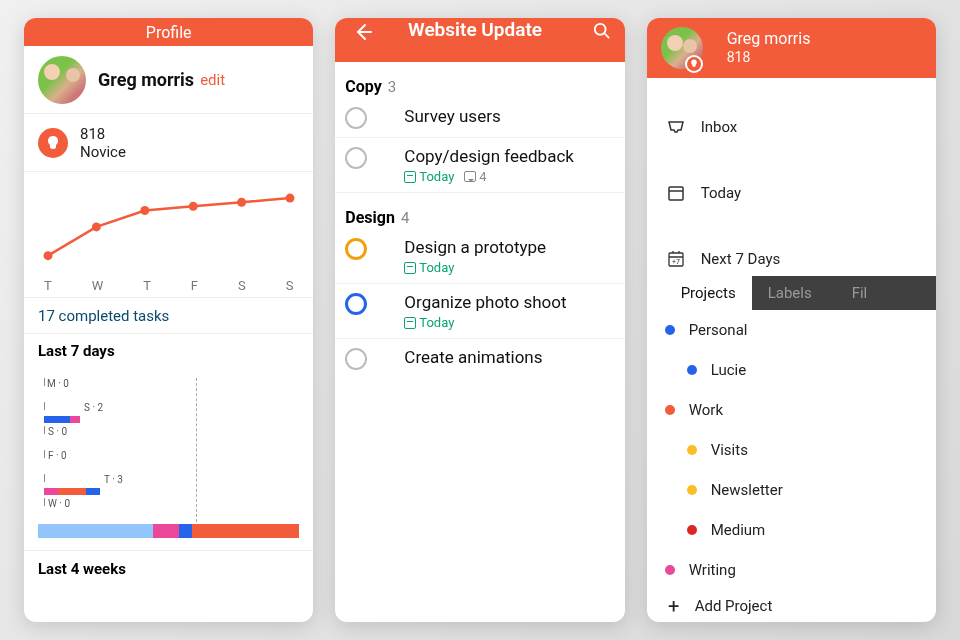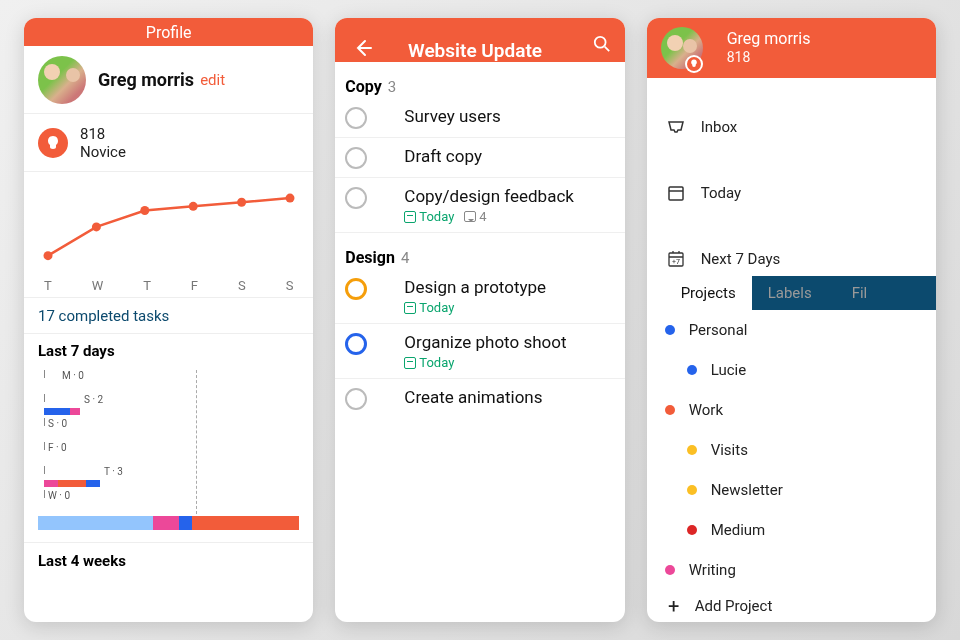--- a/index.html
+++ b/index.html
@@ -91,21 +91,21 @@
     height: 36px;
     padding: 0 14px;
     display:flex;align-items:center;
     font-size:15px; color:#0c4a6e;
     border-bottom:1px solid #eee;
   }
   .p1-last7{
     padding: 8px 14px 10px 14px;
     border-bottom:1px solid #eee;
   }
-  .p1-last7 .title{ font-size:15px; font-weight:700; margin-bottom:10px;}
+  .p1-last7 .title{ font-size:15px; font-weight:700; margin-bottom:18px;}
   .bar-row{
     position:relative;
     height: 22px;
     margin-bottom:2px;
     font-size:10px;
     color:#555;
   }
   .bar-row .segs{
     position:absolute; left:6px; bottom:1px;
     width: 86%; max-width: 200px; height:7px;
@@ -133,21 +133,21 @@
   .p1-last4{
     height: 36px;
     padding: 0 14px;
     display:flex;align-items:center;
     font-size:15px; font-weight:700;
   }
   
   .p2-header{
     height: 44px;
     display:flex;
-    align-items:flex-end;
+    align-items:flex-start;
     padding: 0 10px;
     font-size:19px;
     font-weight:600;
   }
   .p2-header .back{ padding:4px 8px; display:flex;align-items:center;}
   .p2-header .title{ flex:1; text-align:center; margin-left:-20px;}
   .p2-header .right-icon{ padding:4px;}
   .p2-section{ padding:15px 12px 2px 10px; }
   .sec-title{ display:inline; font-size:16px; font-weight:700; color:#000;}
   .sec-count{ display:inline; font-size:15px; color:#888; margin-left:2px;}
@@ -199,21 +199,21 @@
     padding:0 18px; font-size:15px; color:#222;margin-top:32px;
   }
   .nav-icon{ width:22px; margin-right:14px; display:flex; align-items:center;justify-content:center;}
   .nav-icon svg{ stroke:#333; }
   .tabs{
     display:flex; height:42px; align-items:center;
     padding-left:18px;
   }
   .tab{ padding:0 16px; font-size:15px; color:#999; height:100%; display:flex;align-items:center;}
   .tab.active{ color:#111;}
-  .tab.inactive-bg{ background:#0c4a6e; flex:1;}
+  .tab.inactive-bg{ background:#404040; flex:1;}
   .proj-item{
     height:40px; display:flex; align-items:center;
     padding:0 18px; font-size:15px; color:#222;
   }
   .proj-item.child{ padding-left:40px;}
   .dot{ width:10px;height:10px;border-radius:50%; margin-right:14px;}
   .dot.blue{ background:#2563eb;}
   .dot.red{ background:#f25c3a;}
   .dot.yellow{ background:#fbbf24;}
   .dot.pink{ background:#ec4899;}
@@ -264,21 +264,21 @@
       </div>
   </div>
   <div class="p1-completed">17 completed tasks</div>
   <div class="p1-last7">
     <div class="title">Last 7 days</div>
     <div style="position:relative" id="bars-area">
       <div class="dotted" style="left:158px;"></div>
     <div class="bar-row">
           <div class="tick"></div>
           <div class="segs"></div>
-          <span class="lbl" style="left: 24px;">M · 0</span>
+          <span class="lbl" style="left: 9px;">M · 0</span>
         </div>
         <div class="bar-row">
           <div class="tick"></div>
           <div class="segs">
             <span class="seg" style="width: 26px; background: rgb(37, 99, 235);"></span>
             <span class="seg" style="width: 10px; background: rgb(236, 72, 153);"></span>
           </div>
           <span class="lbl" style="left: 46px;">S · 2</span>
         </div>
         <div class="bar-row">
@@ -330,27 +330,20 @@
           <path d="M13 13l5 5" stroke="#fff" stroke-width="2"></path>
         </svg>
     </span>
   </div>
   <div id="task-list">
       <div class="p2-section"><span class="sec-title">Copy</span> <span class="sec-count">3</span></div>
       <div class="task">
         <span class="circle"></span>
         <div class="task-body">
           <div class="task-name">Survey users</div>
-
-        </div>
-      </div>
-      <div class="task">
-        <span class="circle"></span>
-        <div class="task-body">
-          <div class="task-name">Draft copy</div>
 
         </div>
       </div>
       <div class="task">
         <span class="circle"></span>
         <div class="task-body">
           <div class="task-name">Copy/design feedback</div>
           <div class="task-meta">
             <span class="meta-today"><span class="mini-cal"></span>Today</span>
             <span class="meta-comments"><span class="comment-icon"></span>4</span>

